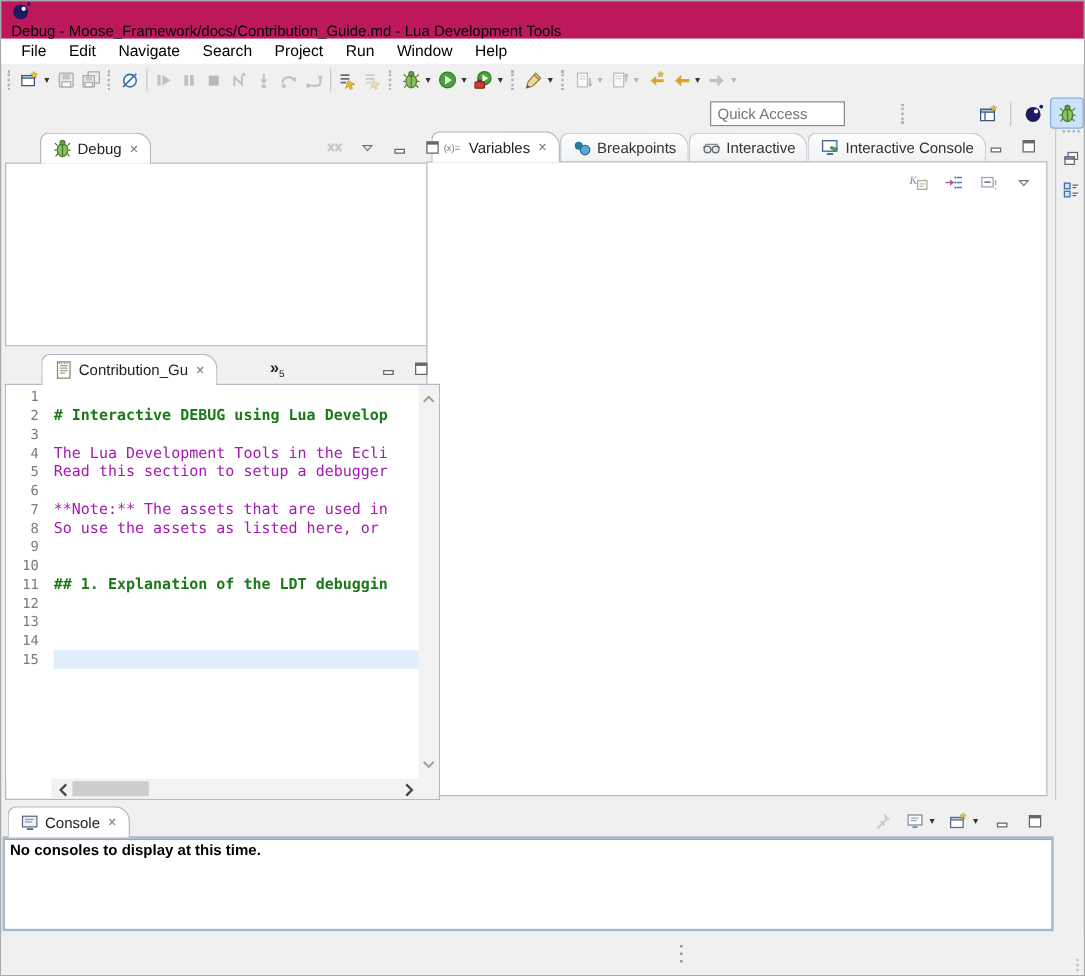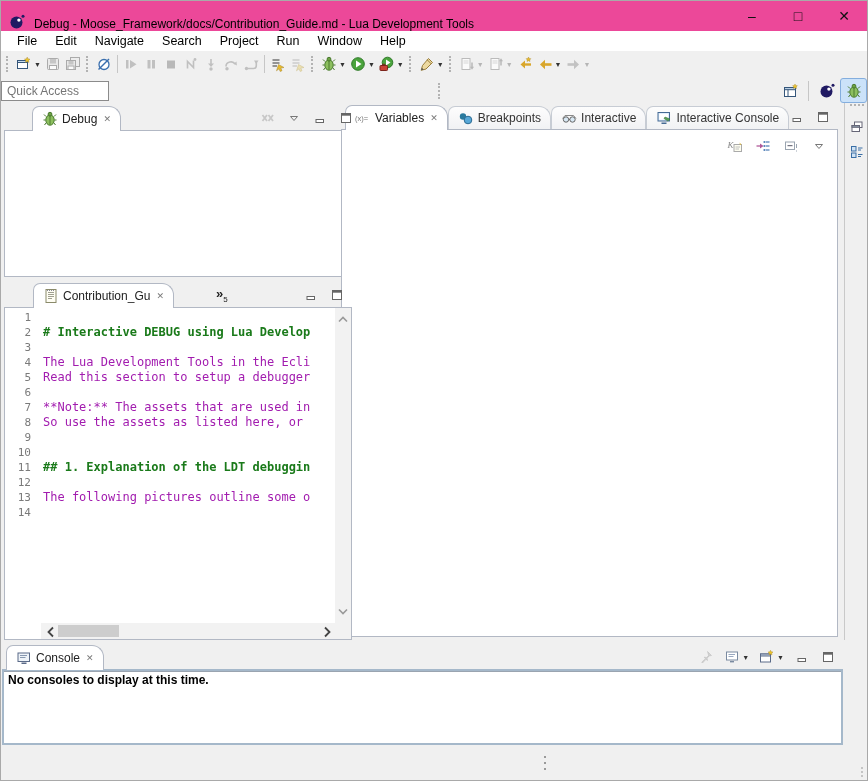--- a/index.html
+++ b/index.html
@@ -2,38 +2,38 @@
 <html style="--heading-green: #1a7a1a; --current-line: #e0edfb;"><head>
 <meta charset="utf-8">
 <style>
   html,body{margin:0;padding:0;}
   body{width:868px;height:781px;overflow:hidden;background:#f0f0f0;
        font-family:"Liberation Sans",sans-serif;}
   .app{position:relative;width:868px;height:781px;background:#f0f0f0;
        box-shadow:inset 0 0 0 1px #a9a9a9;}
 
   
-  .titlebar{position:absolute;top:1px;left:1px;right:1px;height:30px;background:#ec4899;
-            display:flex;align-items:flex-end;}
+  .titlebar{position:absolute;top:1px;left:1px;right:1px;height:30px;background:#be185d;
+            display:flex;align-items:flex-start;flex-direction:column;}
   .title-icon{width:17px;height:17px;margin-left:8px;flex:none;}
   .title-text{margin-left:8px;font-size:12px;color:#000;white-space:nowrap;}
   .win-controls{margin-left:auto;display:flex;height:100%;}
   .win-btn{width:46px;height:100%;display:flex;align-items:center;justify-content:center;
            font-size:14px;color:#111;font-weight:400;}
 
   
   .menubar{position:absolute;top:31px;left:1px;right:1px;height:20px;background:#fff;
            display:flex;align-items:center;padding-left:7px;}
   .menu-item{padding:1px 9px;font-size:12.5px;color:#000;}
 
   
   .tb1{position:absolute;top:51px;left:1px;right:1px;height:26px;display:flex;
        align-items:center;padding-left:2px;}
   .tb2{position:absolute;top:77px;left:1px;right:1px;height:27px;display:flex;
-       align-items:center;justify-content:space-between;padding-right:0;gap:42px;}
+       align-items:center;justify-content:flex-end;padding-right:0;gap:42px;}
   .grip{width:3px;height:16px;border-left:2px dotted #b3b3b3;margin:0 3px;flex:none;}
   .tsep{width:1px;height:18px;background:#c6c6c6;margin:0 3px;flex:none;}
   .tbtn{display:flex;align-items:center;height:22px;padding:0 2px;flex:none;}
   .tbtn .icn{width:16px;height:16px;display:block;}
   .dd{font-size:7px;color:#333;margin-left:2px;}
   .tbtn.disabled .dd{color:#b5b5b5;}
   .qa-input{width:96px;height:18px;border:1px solid #8b8b8b;background:#fff;font-size:12px;
             color:#444;padding:0 5px;font-family:"Liberation Sans",sans-serif;outline:none;}
   .persp-bar{display:flex;align-items:center;margin-left:6px;}
   .persp-btn{width:25px;height:23px;display:flex;align-items:center;justify-content:center;
@@ -577,24 +577,27 @@
           <span class="ed-row">
             <span class="ln">11</span>
             <span class="ct heading">## 1. Explanation of the LDT debuggin</span>
           </span>
           <span class="ed-row">
             <span class="ln">12</span>
             <span class="ct"></span>
           </span>
           <span class="ed-row">
             <span class="ln">13</span>
-            <span class="ct">The following pictures outline some o</span>
           </span>
           <span class="ed-row">
             <span class="ln">14</span>
+            <span class="ct"></span>
+          </span>
+          <span class="ed-row current">
+            <span class="ln">15</span>
             <span class="ct"></span>
           </span>
         </div>
       <div class="vscroll">
         <span class="tool-icn" id="vs-up"><svg width="16" height="16" viewBox="0 0 16 16" fill="none">
               <path d="M4 10.5l4-4 4 4" stroke="#9a9a9a" stroke-width="1.6"></path>
             </svg></span>
         <span class="tool-icn" id="vs-down"><svg width="16" height="16" viewBox="0 0 16 16" fill="none">
               <path d="M4 5.5l4 4 4-4" stroke="#9a9a9a" stroke-width="1.6"></path>
             </svg></span>

